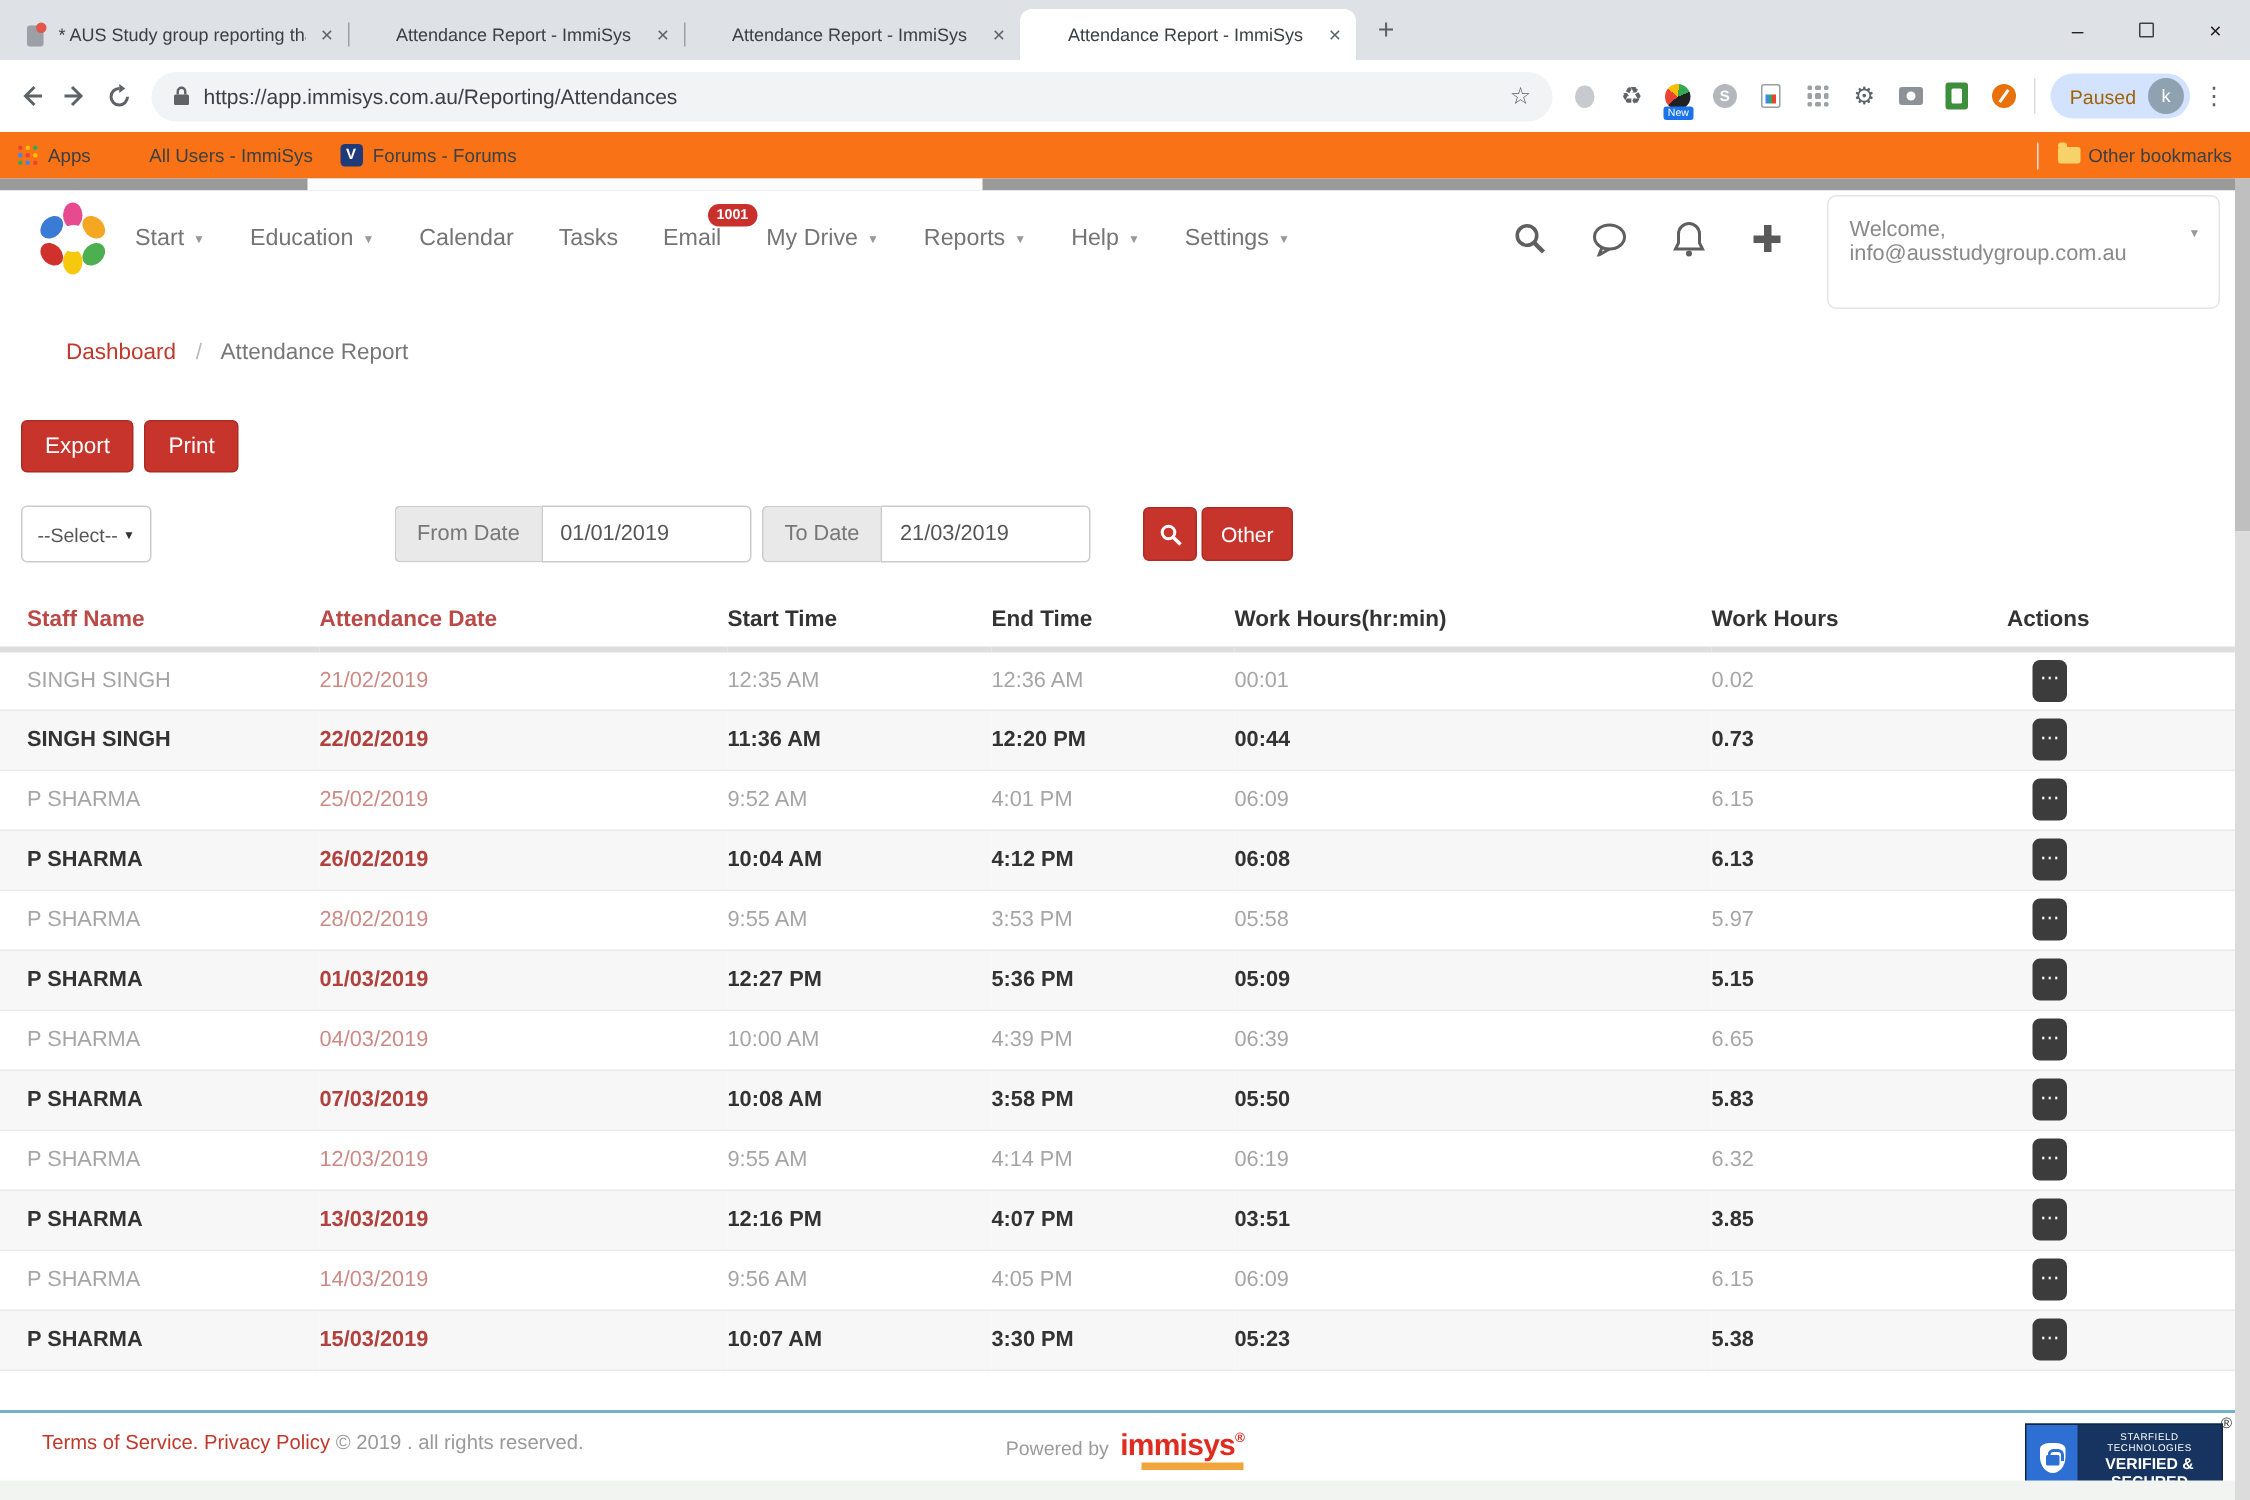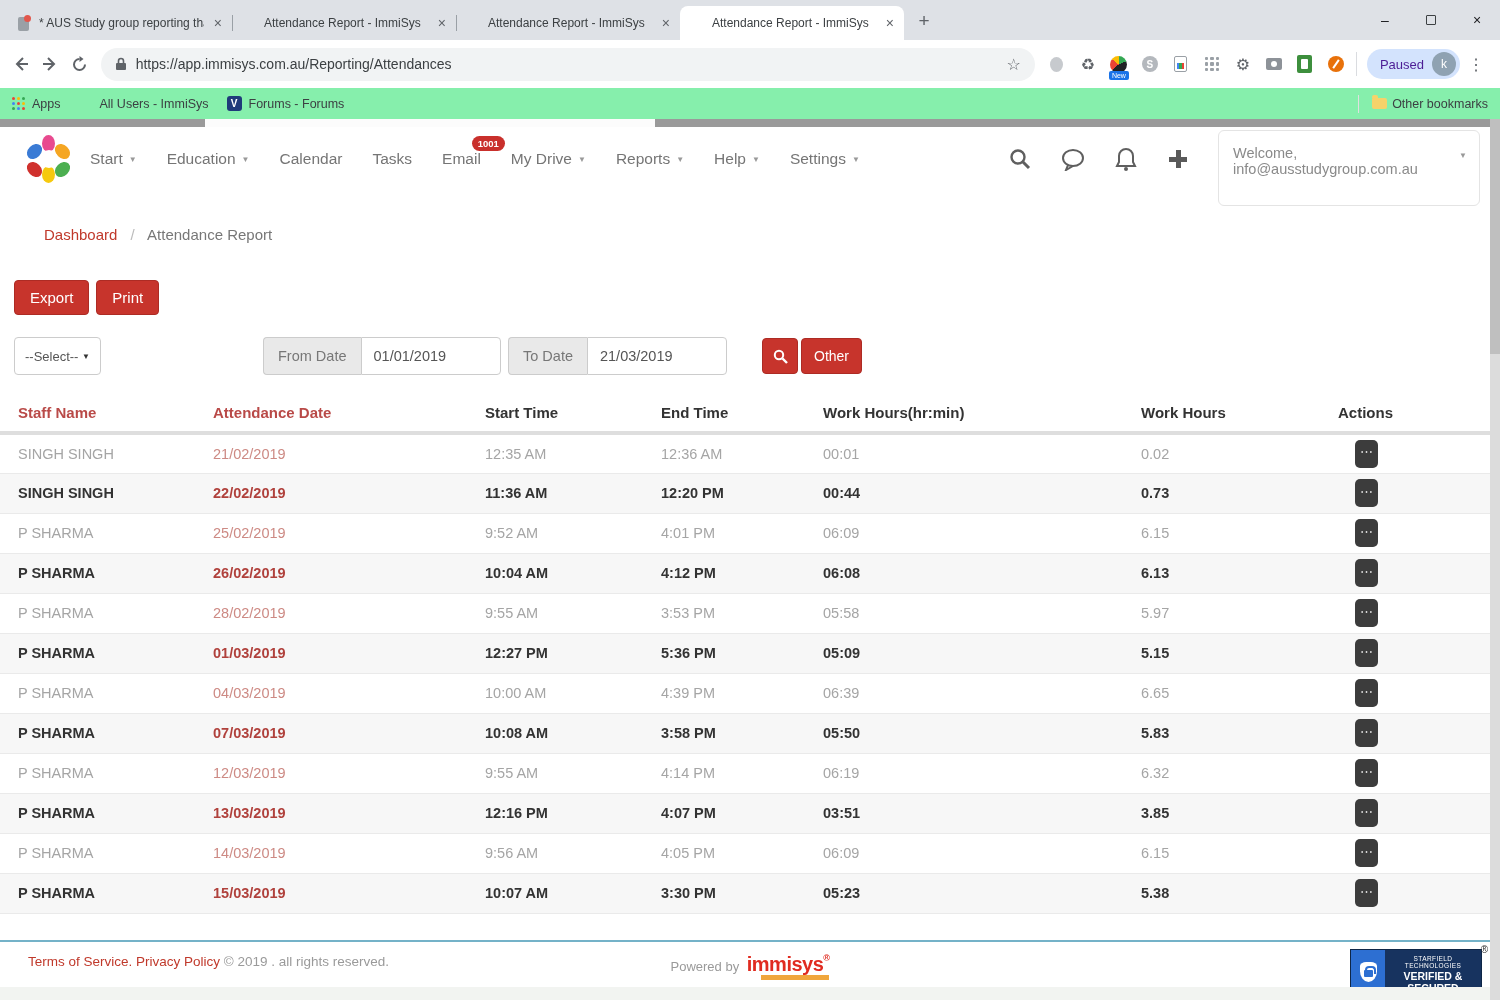--- a/index.html
+++ b/index.html
@@ -41,25 +41,25 @@
   .grid9 { width:14px; height:14px; display:grid; grid-template-columns:repeat(3,1fr); gap:2px; }
   .grid9 i { background:#9aa0a6; border-radius:1px; }
   .camera { width:16px; height:12px; background:#8d9298; border-radius:2px; position:relative; }
   .camera::after { content:""; position:absolute; left:5px; top:3px; width:6px; height:6px; border-radius:50%; background:#fff; }
   .door { width:15px; height:18px; background:#3d8f3d; border-radius:2px; position:relative; }
   .door::after { content:""; position:absolute; left:4px; top:4px; width:7px; height:10px; background:#fff; border-radius:1px; }
   .pen { width:16px; height:16px; border-radius:50%; background:#e8710a; position:relative; }
   .pen::after { content:""; position:absolute; left:7px; top:3px; width:2px; height:10px; background:#fff; transform:rotate(35deg); }
   .divider { width:1px; height:24px; background:#dadce0; margin:0 10px; }
   .paused-pill { display:flex; align-items:center; gap:8px; background:#d3e3fd; border-radius:16px; height:30px; padding:3px 4px 3px 13px; }
-  .paused-label { color:#4c1d95; font-size:13px; }
+  .paused-label { color:#a16207; font-size:13px; }
   .avatar { width:24px; height:24px; border-radius:50%; background:#8fa2b2; color:#fff; font-size:12px; display:flex; align-items:center; justify-content:center; }
   .kebab { color:#5f6368; font-size:16px; margin:0 10px 0 8px; }
 
-  .bookmarks { height:31px; background:#86efac; display:flex; align-items:center; padding:0 12px; font-size:12.5px; color:#3c4043; }
+  .bookmarks { height:31px; background:#f97316; display:flex; align-items:center; padding:0 12px; font-size:12.5px; color:#3c4043; }
   .bm-item { display:flex; gap:7px; align-items:center; margin-right:18px; }
   .apps-grid { width:13px; height:13px; display:grid; grid-template-columns:repeat(3,1fr); gap:1.5px; }
   .apps-grid i { border-radius:50%; }
   .forums-icon { width:15px; height:15px; background:#1f3a7a; border-radius:3px; color:#fff; font-size:10px; font-weight:bold; display:flex; align-items:center; justify-content:center; }
   .bm-right { margin-left:auto; display:flex; align-items:center; gap:5px; }
   .bm-vr { width:1px; height:18px; background:#e0e0e0; margin-right:8px; }
   .folder { width:15px; height:11px; background:#f7d26a; border-radius:1px 2px 2px 2px; position:relative; }
   .folder::before { content:""; position:absolute; top:-3px; left:0; width:6px; height:3px; background:#f7d26a; border-radius:2px 2px 0 0; }
 
   .band { height:8px; background:#9a9a9a; position:relative; }

